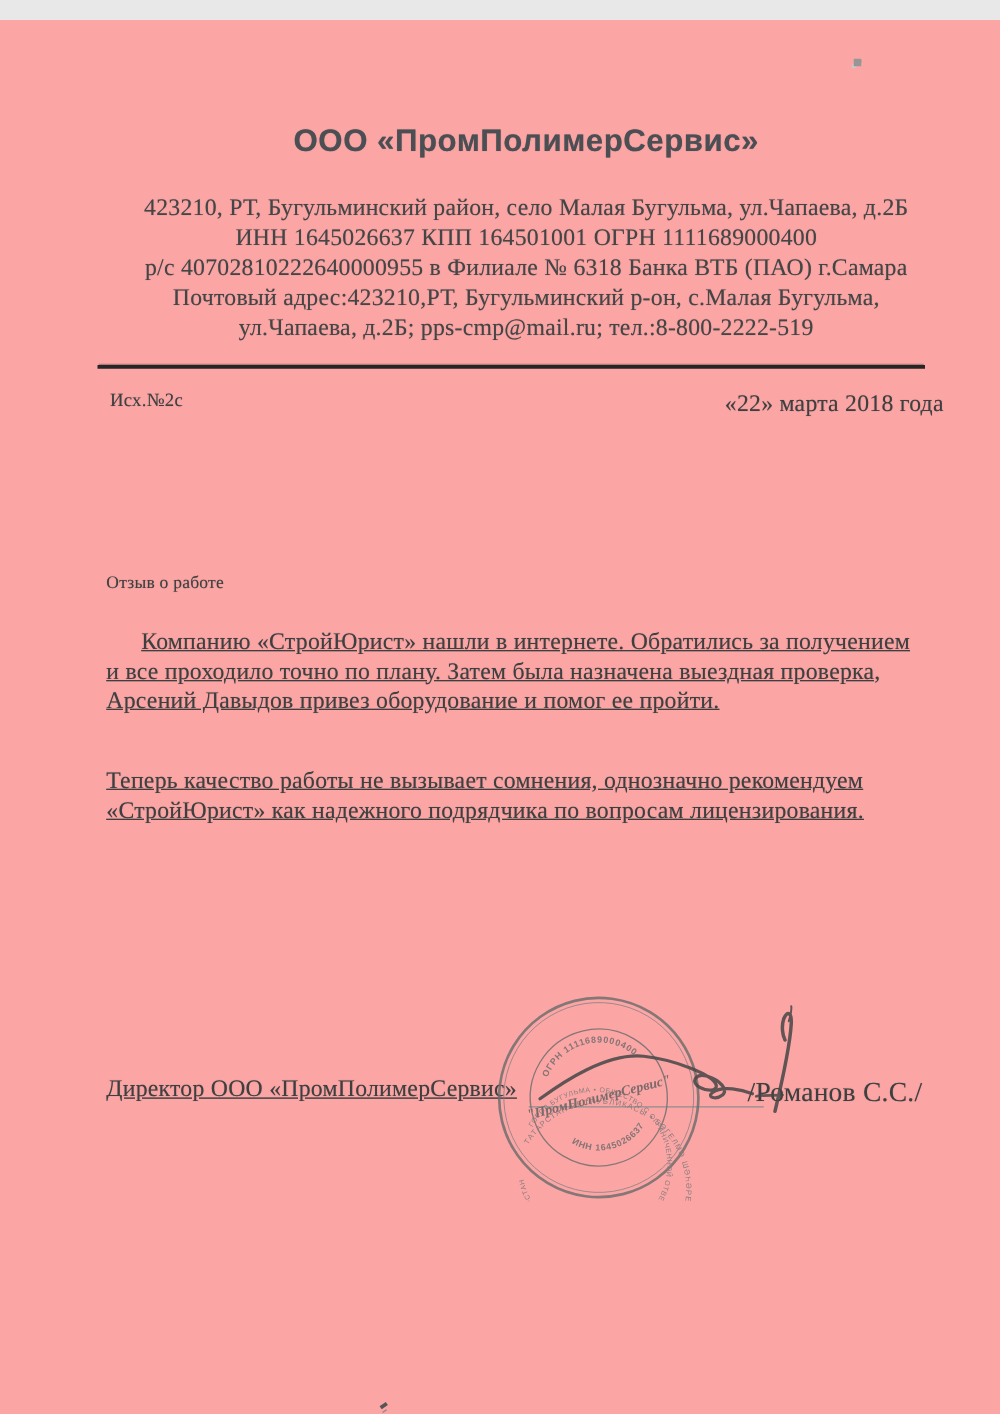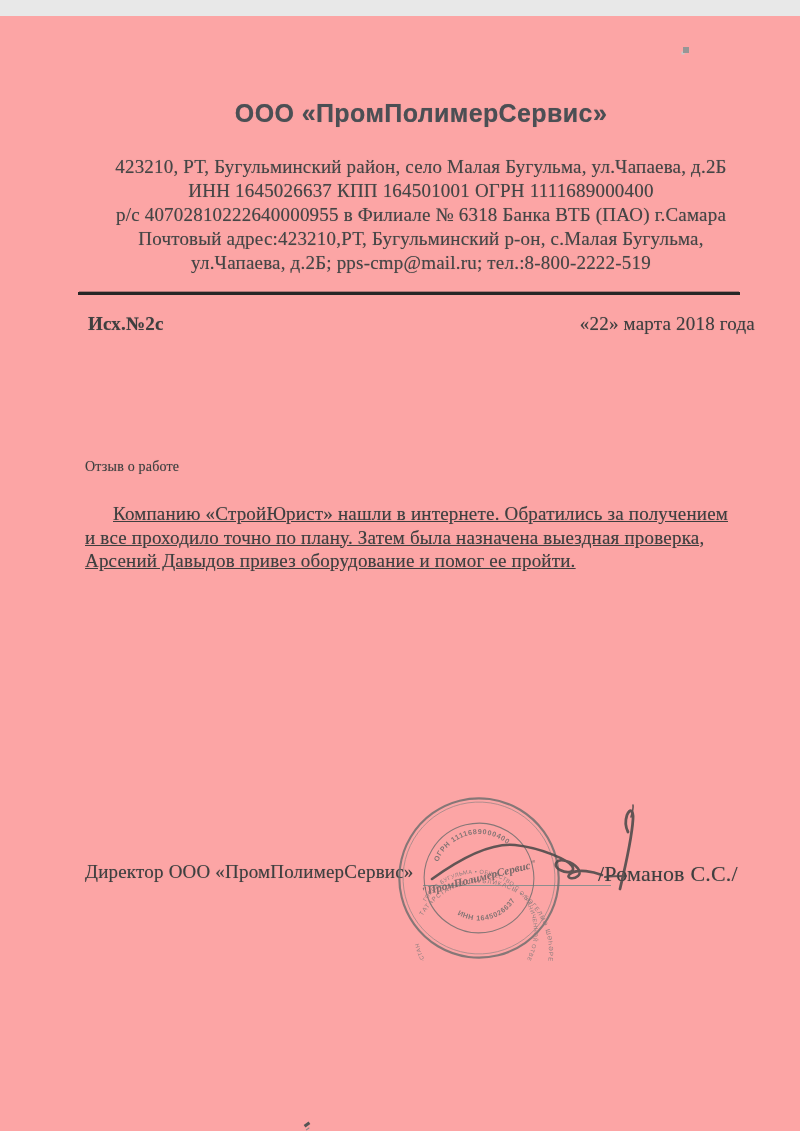--- a/index.html
+++ b/index.html
@@ -27,32 +27,32 @@
   }
   .address-block{
     position:absolute;top:139px;left:85px;width:672px;
     text-align:center;font-size:19px;line-height:24px;color:#454545;
   }
   .rule{
     position:absolute;top:276px;left:78px;width:662px;height:3px;
     background:#262626;
     box-shadow:0 -2px 0 -1px rgba(40,40,40,.35);
   }
-  .ref-number{position:absolute;top:297px;left:88px;font-size:19px;font-weight:bold;}
+  .ref-number{position:absolute;top:297px;left:88px;font-size:15px;}
   .doc-date{position:absolute;top:297px;right:45px;font-size:19px;}
   .review-title{
     position:absolute;top:443px;left:85px;width:672px;
     text-align:left;font-size:14px;
   }
   .para{position:absolute;left:85px;width:676px;font-size:19px;line-height:23.5px;text-decoration:underline;}
   .para-1{top:486px;}
   .para-2{top:597px;}
   .para .line{white-space:nowrap;}
   .para .indent{text-indent:28px;}
-  .sig-caption{position:absolute;top:845px;left:85px;font-size:19px;}
+  .sig-caption{position:absolute;top:845px;left:85px;font-size:19px;text-decoration:underline;}
   .sig-name{position:absolute;top:845px;left:598px;font-size:22px;}
   .sig-underline{
     position:absolute;top:869px;left:423px;width:188px;height:1px;
     background:#8d8d8d;
   }
   .stamp{
     position:absolute;left:396px;top:779px;width:166px;height:166px;
     opacity:.82;filter:blur(.3px);
   }
   .sig-svg{position:absolute;left:380px;top:770px;width:290px;height:110px;}
@@ -87,20 +87,24 @@
   <div class="doc-date scan-text">«22» марта 2018 года</div>
 
   <div class="review-title scan-text">Отзыв о работе</div>
 
   <div class="para para-1">
     <div class="line indent scan-text">Компанию «СтройЮрист» нашли в интернете. Обратились за получением</div>
     <div class="line scan-text">и все проходило точно по плану. Затем была назначена выездная проверка,</div>
     <div class="line scan-text">Арсений Давыдов привез оборудование и помог ее пройти.</div>
   </div>
 
+  <div class="para para-2">
+    <div class="line scan-text">Теперь качество работы не вызывает сомнения, однозначно рекомендуем</div>
+    <div class="line scan-text">«СтройЮрист» как надежного подрядчика по вопросам лицензирования.</div>
+  </div>
 
   <div class="sig-caption scan-text">Директор ООО «ПромПолимерСервис»</div>
 
   <div class="sig-underline"></div>
 
   <div class="sig-name scan-text">/Романов С.С./</div>
 
   <svg class="stamp" viewBox="0 0 200 200" xmlns="http://www.w3.org/2000/svg">
     <g transform="rotate(-14 100 100)" fill="none" stroke="#6d6d6d">
       <circle cx="100" cy="100" r="96" stroke-width="2.6"></circle>

